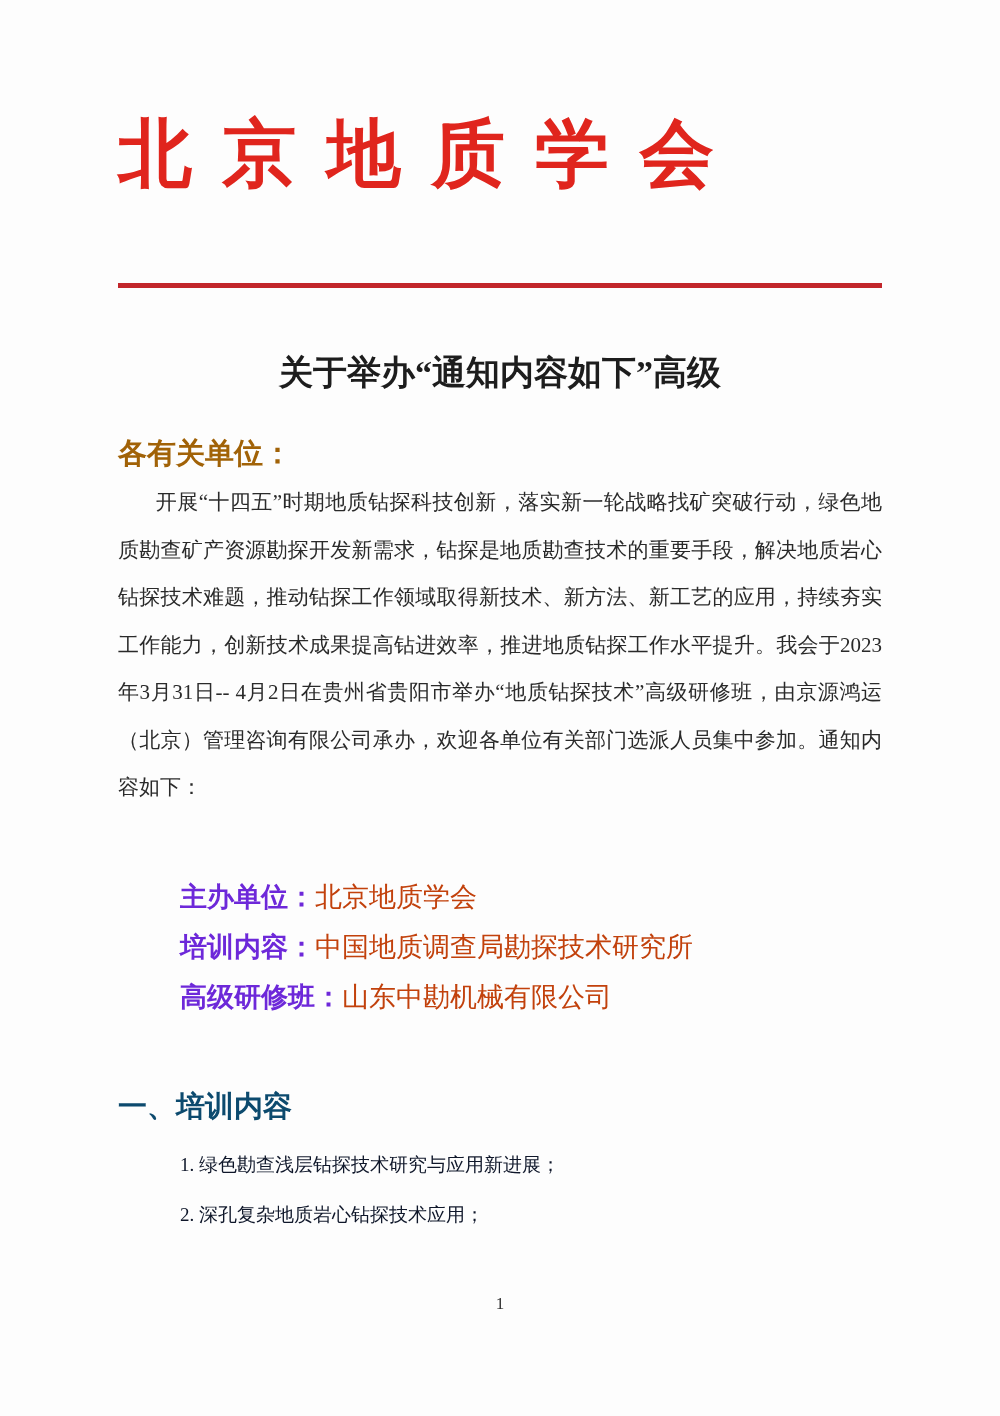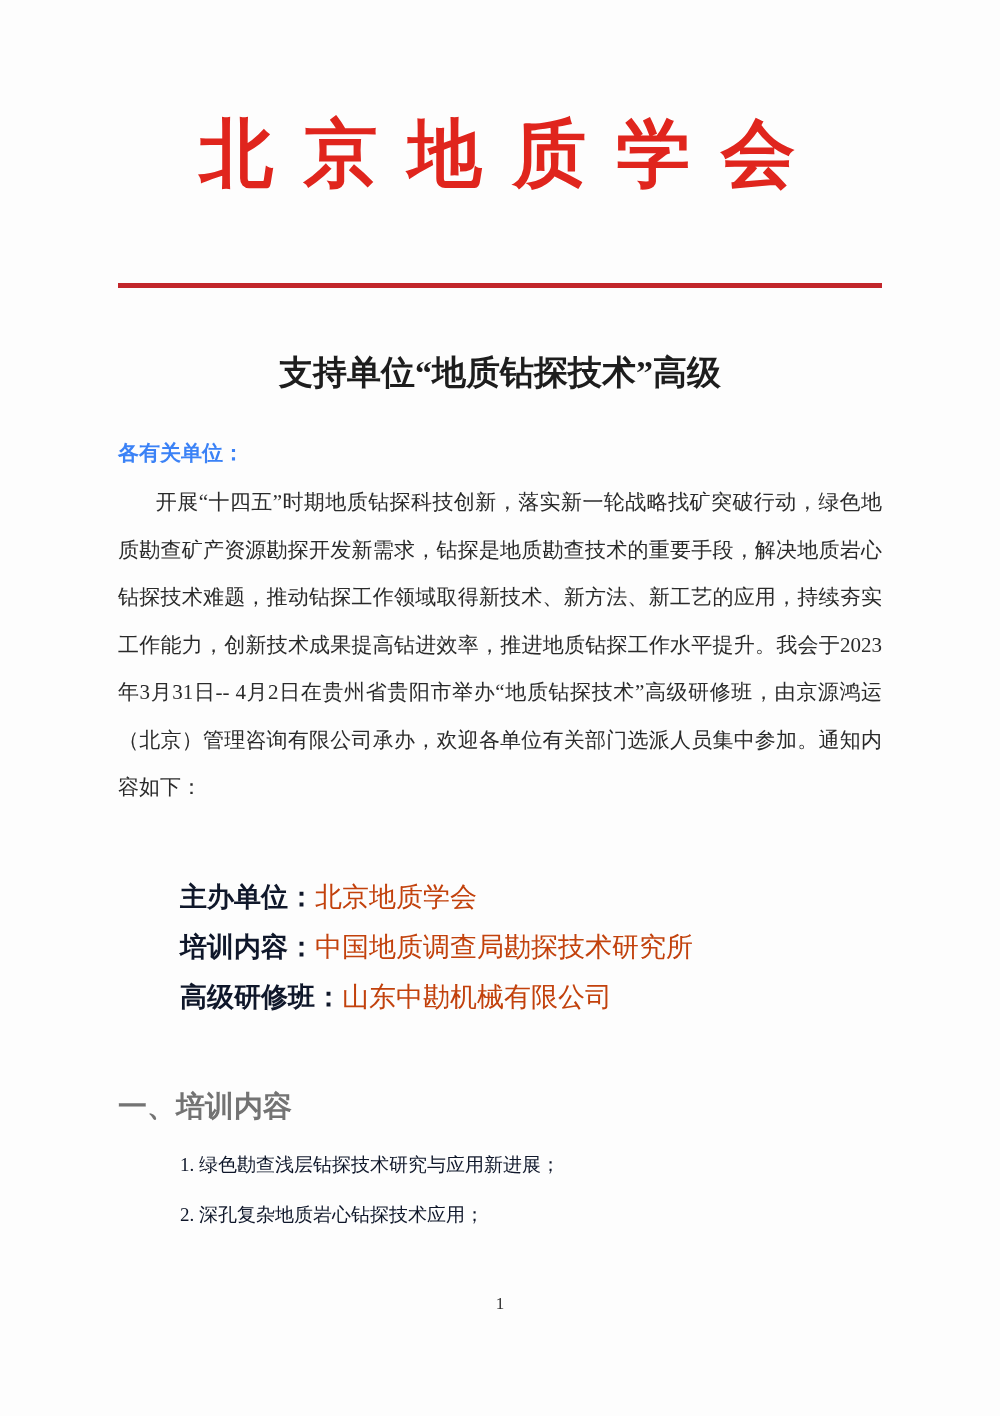--- a/index.html
+++ b/index.html
@@ -15,21 +15,21 @@
     margin: 0 auto;
     background: #fdfdfd;
     font-family: "Liberation Serif", "DejaVu Serif", serif;
     color: #262626;
     padding: 0 118px;
     overflow: hidden;
   }
   .letterhead {
     margin: 0;
     padding-top: 112px;
-    text-align: center;
+    text-align: left;
     font-size: 74px;
     line-height: 1.15;
     font-weight: bold;
     letter-spacing: 0.08em;
     white-space: nowrap;
     color: #e0251d;
   }
   .red-rule {
     height: 5px;
     background: #c2262b;
@@ -41,23 +41,23 @@
     margin-top: 58px;
     text-align: center;
     font-weight: bold;
     font-size: 34px;
     line-height: 53px;
     color: #1d1d1d;
   }
   .salutation {
     margin: 36px 0 0 0;
     font-weight: bold;
-    font-size: 21px;
+    font-size: 29px;
     line-height: 36px;
-    color: #3b82f6;
+    color: #a16207;
   }
   .body-para {
     margin: 8px 0 0 0;
     font-size: 21px;
     line-height: 47.5px;
     text-align: justify;
     text-justify: inter-character;
     text-indent: 1.8em;
     color: #2a2a2a;
   }
@@ -65,32 +65,32 @@
     margin-top: 60px;
     padding-left: 62px;
     font-size: 27px;
   }
   .organizer-row {
     line-height: 50px;
     white-space: nowrap;
   }
   .organizer-label {
     font-weight: bold;
-    color: #0f172a;
+    color: #6d28d9;
   }
   .organizer-value {
     color: #c2410c;
   }
   .section { margin-top: 66px; }
   .section-heading {
     margin: 0;
     font-size: 29px;
     font-weight: bold;
     line-height: 36px;
-    color: #737373;
+    color: #0c4a6e;
   }
   .list-item {
     margin: 0;
     padding-left: 62px;
     font-size: 19px;
     line-height: 50px;
     color: #0f172a;
   }
   .list-item.first { margin-top: 16px; }
   .page-number {
@@ -106,21 +106,21 @@
 </head>
 <body>
 
 <div class="page">
 
   <h1 class="letterhead">北 京 地 质 学 会</h1>
 
   <div class="red-rule"></div>
 
   <div class="doc-title">
-    <div>支持单位“地质钻探技术”高级</div>
+    <div>关于举办“通知内容如下”高级</div>
   </div>
 
   <p class="salutation">各有关单位：</p>
 
   <p class="body-para">开展“十四五”时期地质钻探科技创新，落实新一轮战略找矿突破行动，绿色地质勘查矿产资源勘探开发新需求，钻探是地质勘查技术的重要手段，解决地质岩心钻探技术难题，推动钻探工作领域取得新技术、新方法、新工艺的应用，持续夯实工作能力，创新技术成果提高钻进效率，推进地质钻探工作水平提升。我会于2023年3月31日-- 4月2日在贵州省贵阳市举办“地质钻探技术”高级研修班，由京源鸿运（北京）管理咨询有限公司承办，欢迎各单位有关部门选派人员集中参加。通知内容如下：</p>
 
   <div class="organizers">
     <div class="organizer-row">
       <span class="organizer-label">主办单位：</span><span class="organizer-value">北京地质学会</span>
     </div>

